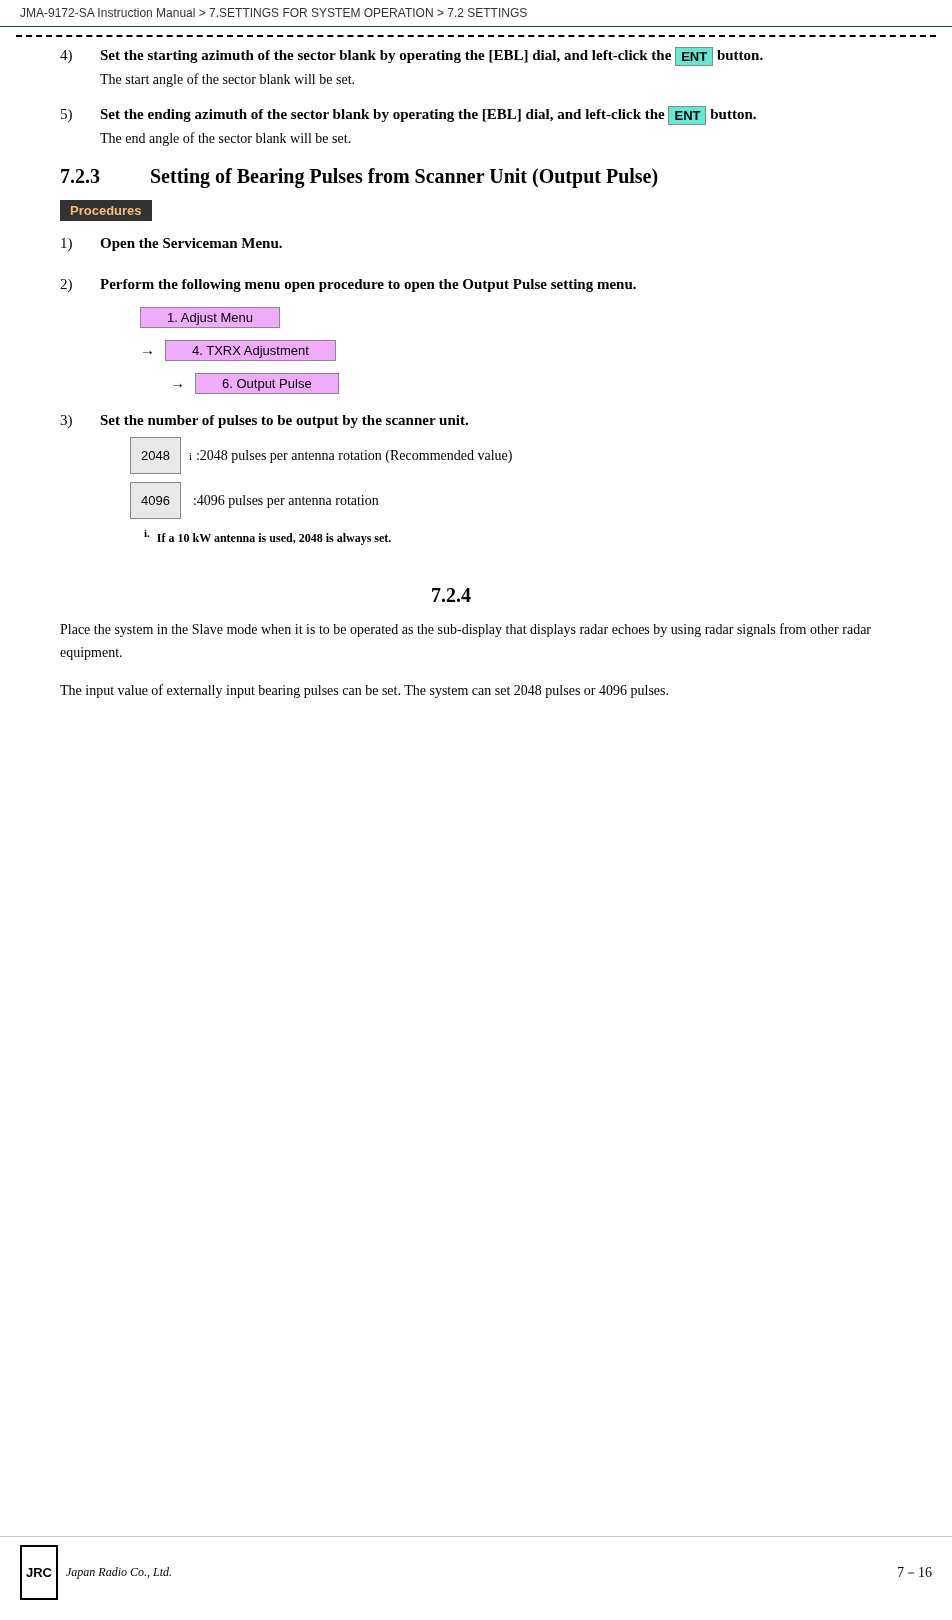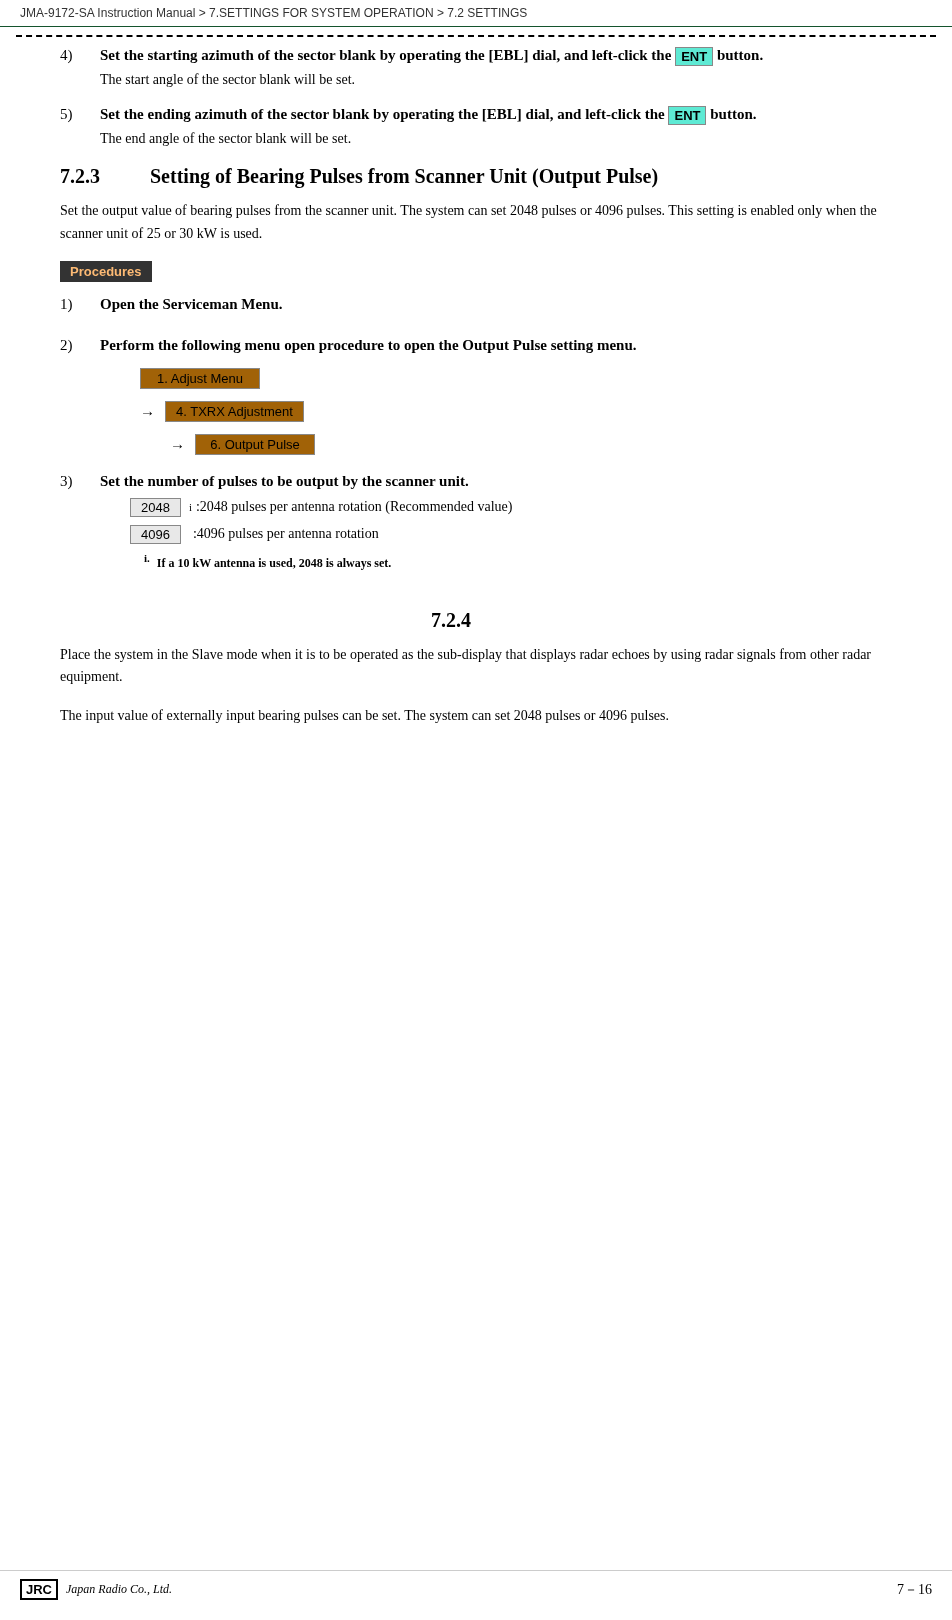--- a/index.html
+++ b/index.html
@@ -83,22 +83,22 @@
       color: #fdba74;
       font-size: 13px;
       font-family: sans-serif;
       font-weight: bold;
       padding: 3px 10px;
       margin-bottom: 14px;
     }
     .menu-box {
       display: inline-block;
       border: 1px solid #888;
-      background: #a16207;
-      padding: 2px 10px;
+      background: #f0abfc;
+      padding: 2px 26px;
       font-size: 13px;
       font-family: sans-serif;
       min-width: 120px;
       text-align: center;
     }
     .arrow {
       font-size: 15px;
       margin-right: 8px;
     }
     .pulse-table {
@@ -107,21 +107,21 @@
     .pulse-row {
       display: flex;
       align-items: center;
       margin-bottom: 8px;
       font-size: 14px;
     }
     .pulse-btn {
       display: inline-block;
       border: 1px solid #888;
       background: #e8e8e8;
-      padding: 1px 10px;
+      padding: 10px 10px;
       font-size: 13px;
       font-family: sans-serif;
       min-width: 50px;
       text-align: center;
       margin-right: 8px;
     }
     .superscript {
       font-size: 11px;
       vertical-align: super;
     }
@@ -148,21 +148,21 @@
       border-top: 1px solid #ccc;
       padding-top: 8px;
     }
     .footer-logo {
       display: flex;
       align-items: center;
       gap: 8px;
     }
     .jrc-box {
       border: 2px solid #000;
-      padding: 1px 4px;
+      padding: 18px 4px;
       font-weight: bold;
       font-size: 13px;
       font-family: sans-serif;
     }
     .footer-company {
       font-size: 12px;
       font-style: italic;
       font-family: Liberation Serif, serif;
     }
     .footer-page {
@@ -199,21 +199,20 @@
       </div>
       <div class="step-desc">The end angle of the sector blank will be set.</div>
     </div>
   </div>
 
   
   <div class="section-header">
     <span class="section-num">7.2.3</span>
     <span class="section-title">Setting of Bearing Pulses from Scanner Unit (Output Pulse)</span>
   </div>
-  <div class="section-desc">Set the output value of bearing pulses from the scanner unit. The system can set 2048 pulses or 4096 pulses. This setting is enabled only when the scanner unit of 25 or 30 kW is used.</div>
 
   
   <div class="procedures-badge">Procedures</div>
 
   
   <div class="step-block">
     <div class="step-num">1)</div>
     <div class="step-body">
       <div class="step-title">Open the Serviceman Menu.</div>
     </div>

